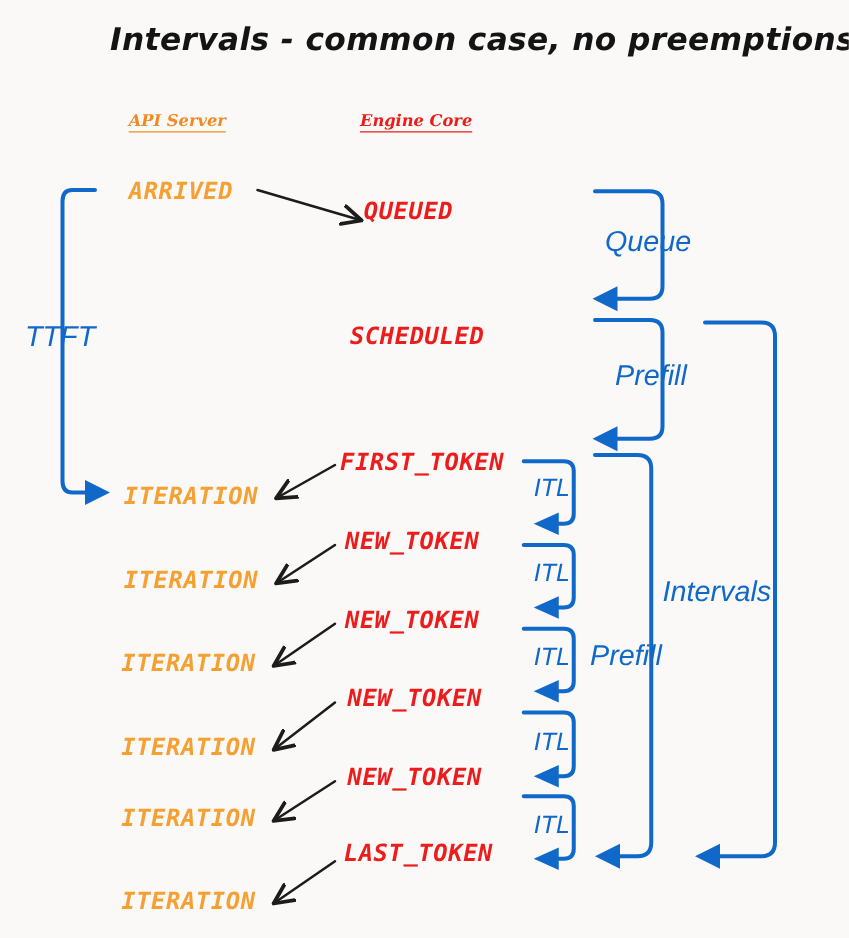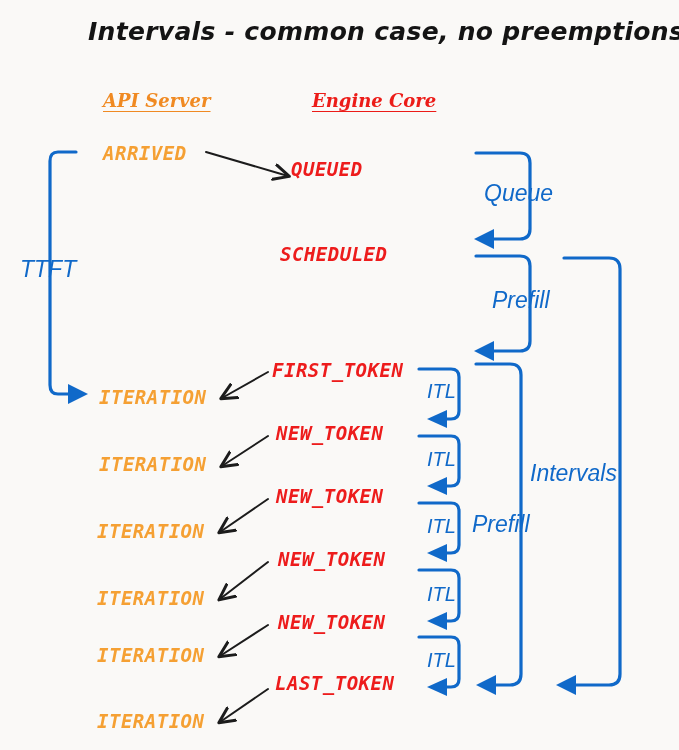--- a/index.html
+++ b/index.html
@@ -16,26 +16,26 @@
   .lbl{position:absolute;white-space:nowrap;font-style:italic;}
 
   .title{
     font-family:"DejaVu Sans", sans-serif;
     font-weight:bold;font-style:italic;
     font-size:25px;color:#141414;letter-spacing:.3px;
   }
   .colhead{
     font-family:"DejaVu Serif", serif;
     font-style:italic;font-weight:bold;
-    font-size:18px;
+    font-size:13px;
     text-decoration:underline;
     text-underline-offset:4px;
   }
   .colhead.api{color:#f08a22;}
-  .colhead.core{color:#ec1c18;margin-left:24px;}
+  .colhead.core{color:#ec1c18;}
 
   .state{
     font-family:"DejaVu Sans Mono", monospace;
     font-style:italic;font-weight:bold;
     font-size:19px;letter-spacing:.5px;
   }
   .state.api{color:#f5a033;}
   .state.core{color:#ed1c1c;}
 
   .blbl{
@@ -134,21 +134,21 @@
 
   <div class="lbl state api" style="left:103px;top:142px;">ARRIVED</div>
   <div class="lbl state api" style="left:99px;top:386px;">ITERATION</div>
   <div class="lbl state api" style="left:99px;top:453px;">ITERATION</div>
   <div class="lbl state api" style="left:97px;top:520px;">ITERATION</div>
   <div class="lbl state api" style="left:97px;top:587px;">ITERATION</div>
   <div class="lbl state api" style="left:97px;top:644px;">ITERATION</div>
   <div class="lbl state api" style="left:97px;top:710px;">ITERATION</div>
 
   <div class="lbl state core" style="left:291px;top:158px;">QUEUED</div>
-  <div class="lbl state core" style="left:280px;top:243px;">SCHEDULED</div>
+  <div class="lbl state core" style="left:280px;top:258px;">SCHEDULED</div>
   <div class="lbl state core" style="left:272px;top:359px;">FIRST_TOKEN</div>
   <div class="lbl state core" style="left:276px;top:422px;">NEW_TOKEN</div>
   <div class="lbl state core" style="left:276px;top:485px;">NEW_TOKEN</div>
   <div class="lbl state core" style="left:278px;top:548px;">NEW_TOKEN</div>
   <div class="lbl state core" style="left:278px;top:611px;">NEW_TOKEN</div>
   <div class="lbl state core" style="left:275px;top:672px;">LAST_TOKEN</div>
 
   <div class="lbl blbl" style="left:20px;top:256px;">TTFT</div>
   <div class="lbl blbl" style="left:484px;top:180px;">Queue</div>
   <div class="lbl blbl" style="left:492px;top:287px;">Prefill</div>

